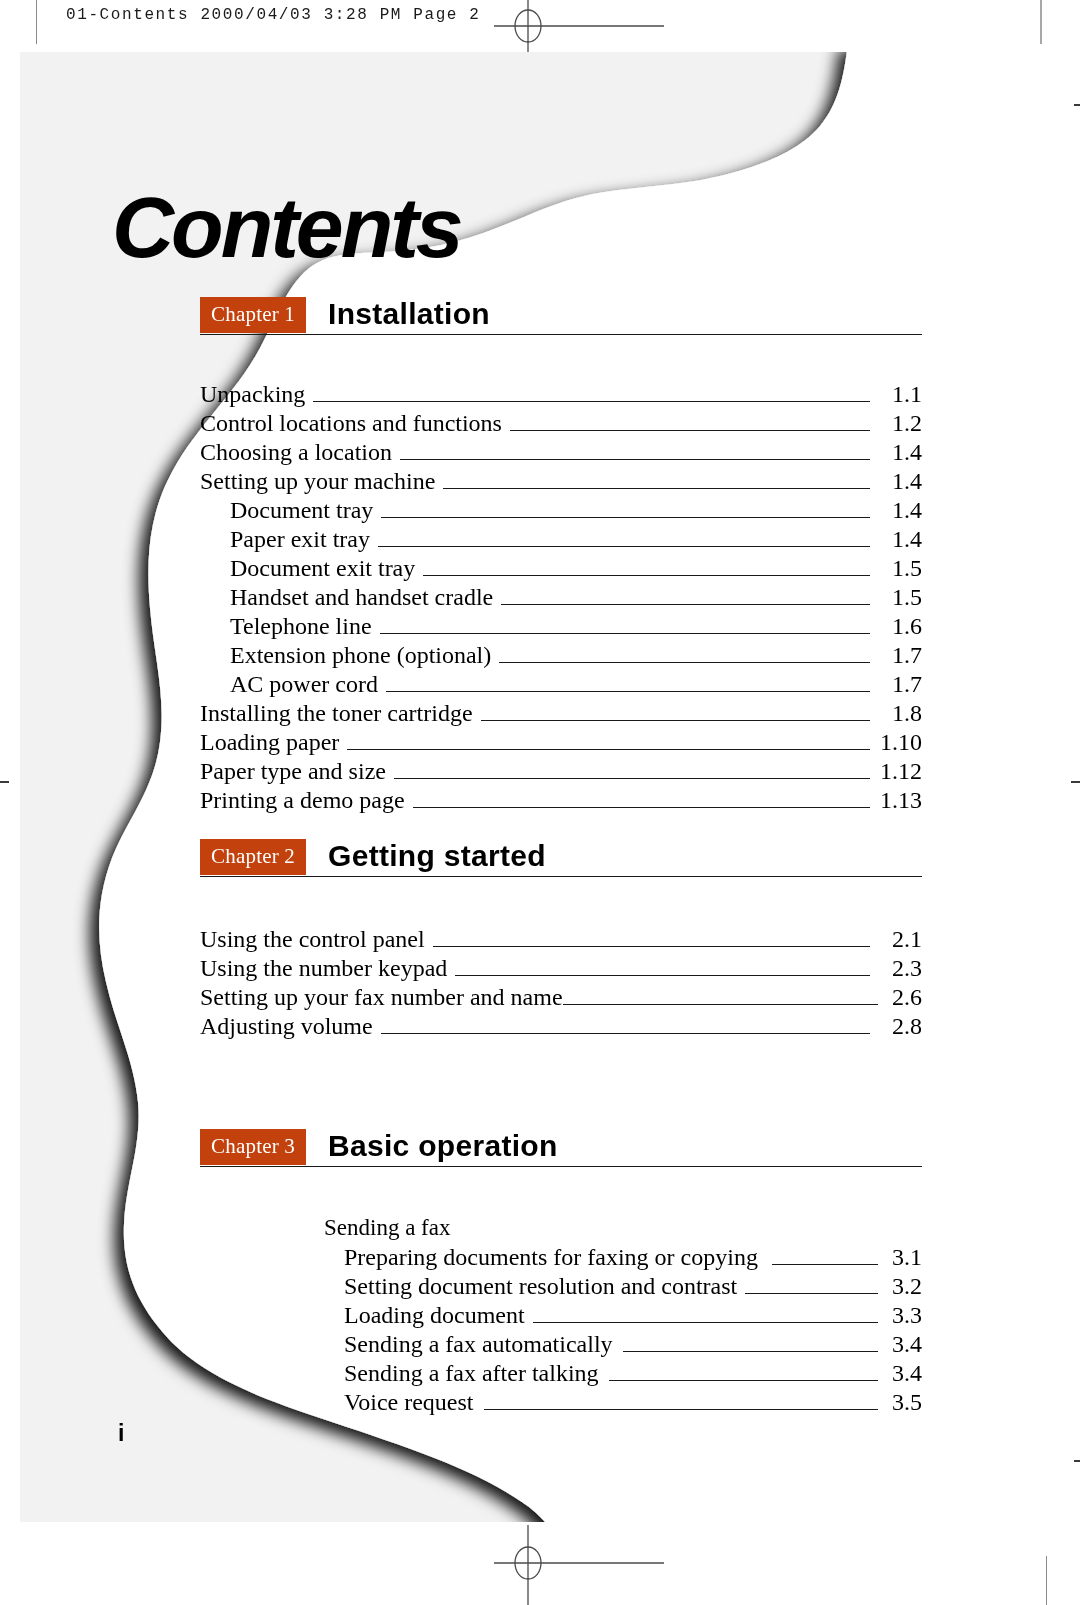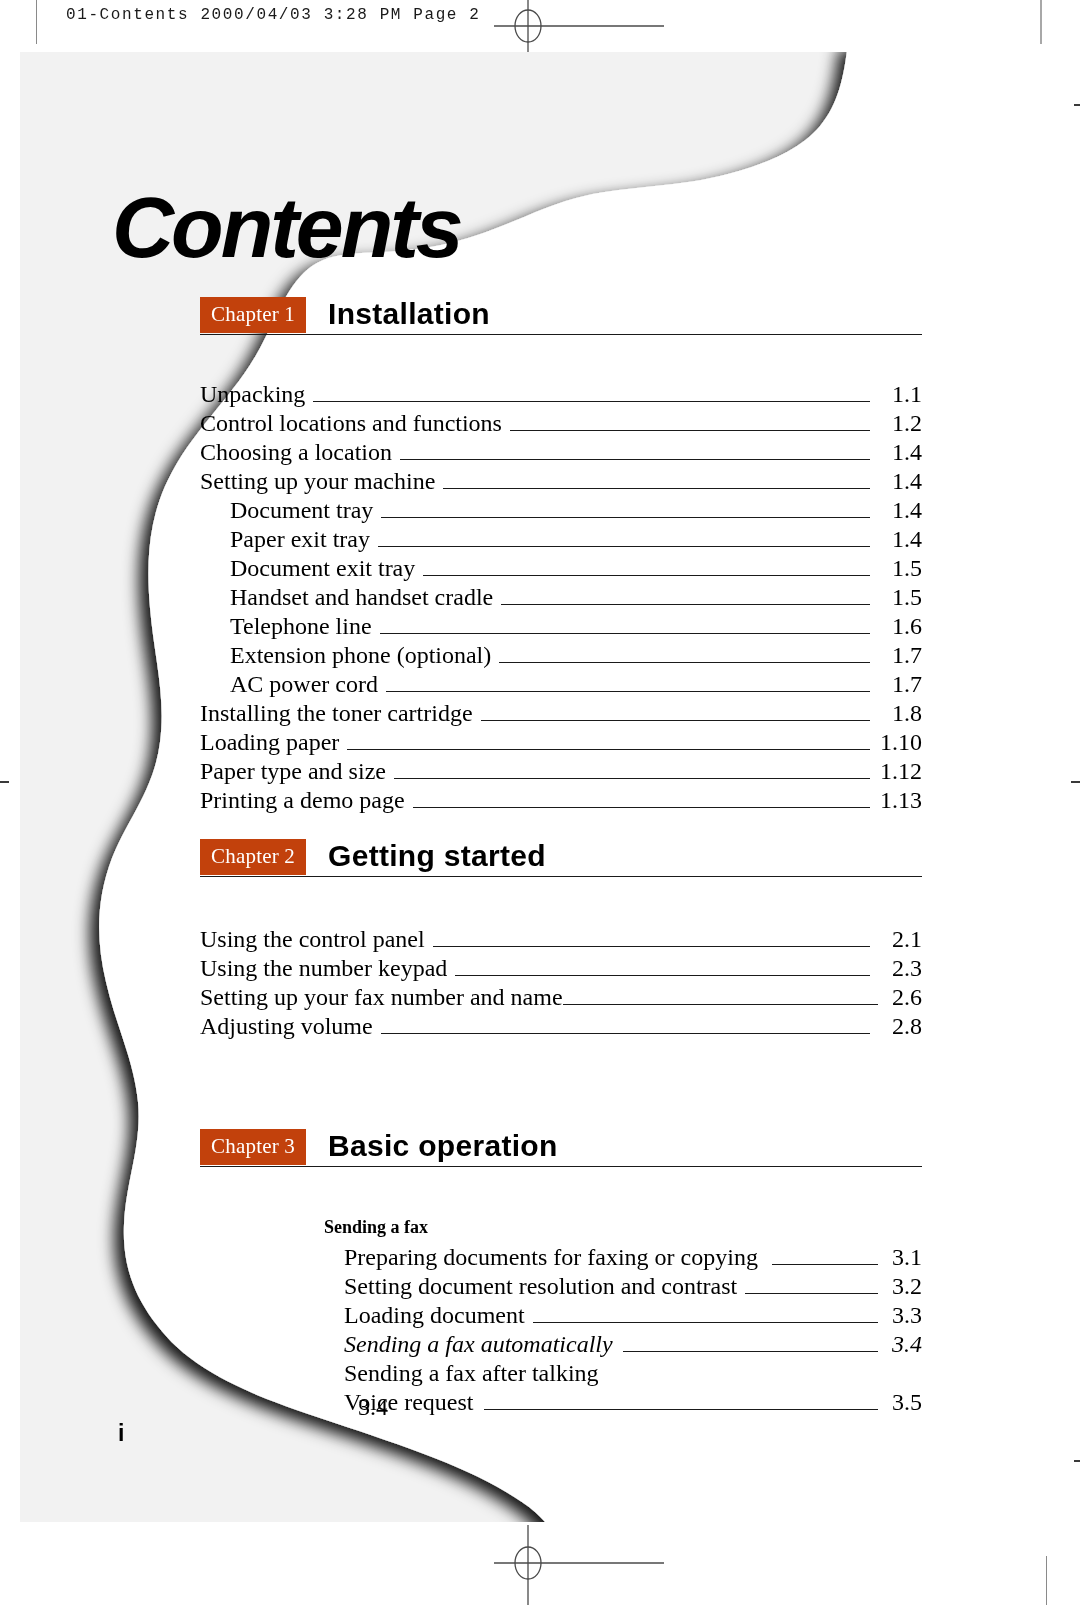--- a/index.html
+++ b/index.html
@@ -150,22 +150,22 @@
     display: block;
   }
   .toc-leader.tight i { left: 0px; right: 0px; }
   .toc-page {
     flex: 0 0 auto;
     text-align: right;
     min-width: 44px;
   }
 
   .section-head {
-    font-size: 18px;
-    font-weight: bold;
+    font-size: 23px;
+    font-weight: normal;
     color: #000000;
     line-height: 31px;
     height: 31px;
     padding-left: 0px;
     white-space: nowrap;
   }
 
   .folio {
     position: absolute;
     left: 98px;
@@ -430,28 +430,28 @@
           </span>
         <span class="toc-page">3.2</span>
       </div>
       <div class="toc-row lvl3" style="padding-left:144px;">
         <span class="toc-label">Loading document</span>
         <span class="toc-leader tight">
             <i style="left:8px;right:0;"></i>
           </span>
         <span class="toc-page">3.3</span>
       </div>
-      <div class="toc-row lvl3" style="padding-left:144px;font-style:italic;">
+      <div class="toc-row lvl3" style="padding-left:144px;">
         <span class="toc-label">Sending a fax automatically</span>
         <span class="toc-leader tight">
             <i style="left:10px;right:0;"></i>
           </span>
         <span class="toc-page">3.4</span>
       </div>
-      <div class="toc-row lvl3" style="padding-left:144px;flex-direction:column;">
+      <div class="toc-row lvl3" style="padding-left:144px;">
         <span class="toc-label">Sending a fax after talking</span>
         <span class="toc-leader tight">
             <i style="left:10px;right:0;"></i>
           </span>
         <span class="toc-page">3.4</span>
       </div>
       <div class="toc-row lvl3" style="padding-left:144px;">
         <span class="toc-label">Voice request</span>
         <span class="toc-leader tight">
             <i style="left:10px;right:0;"></i>

